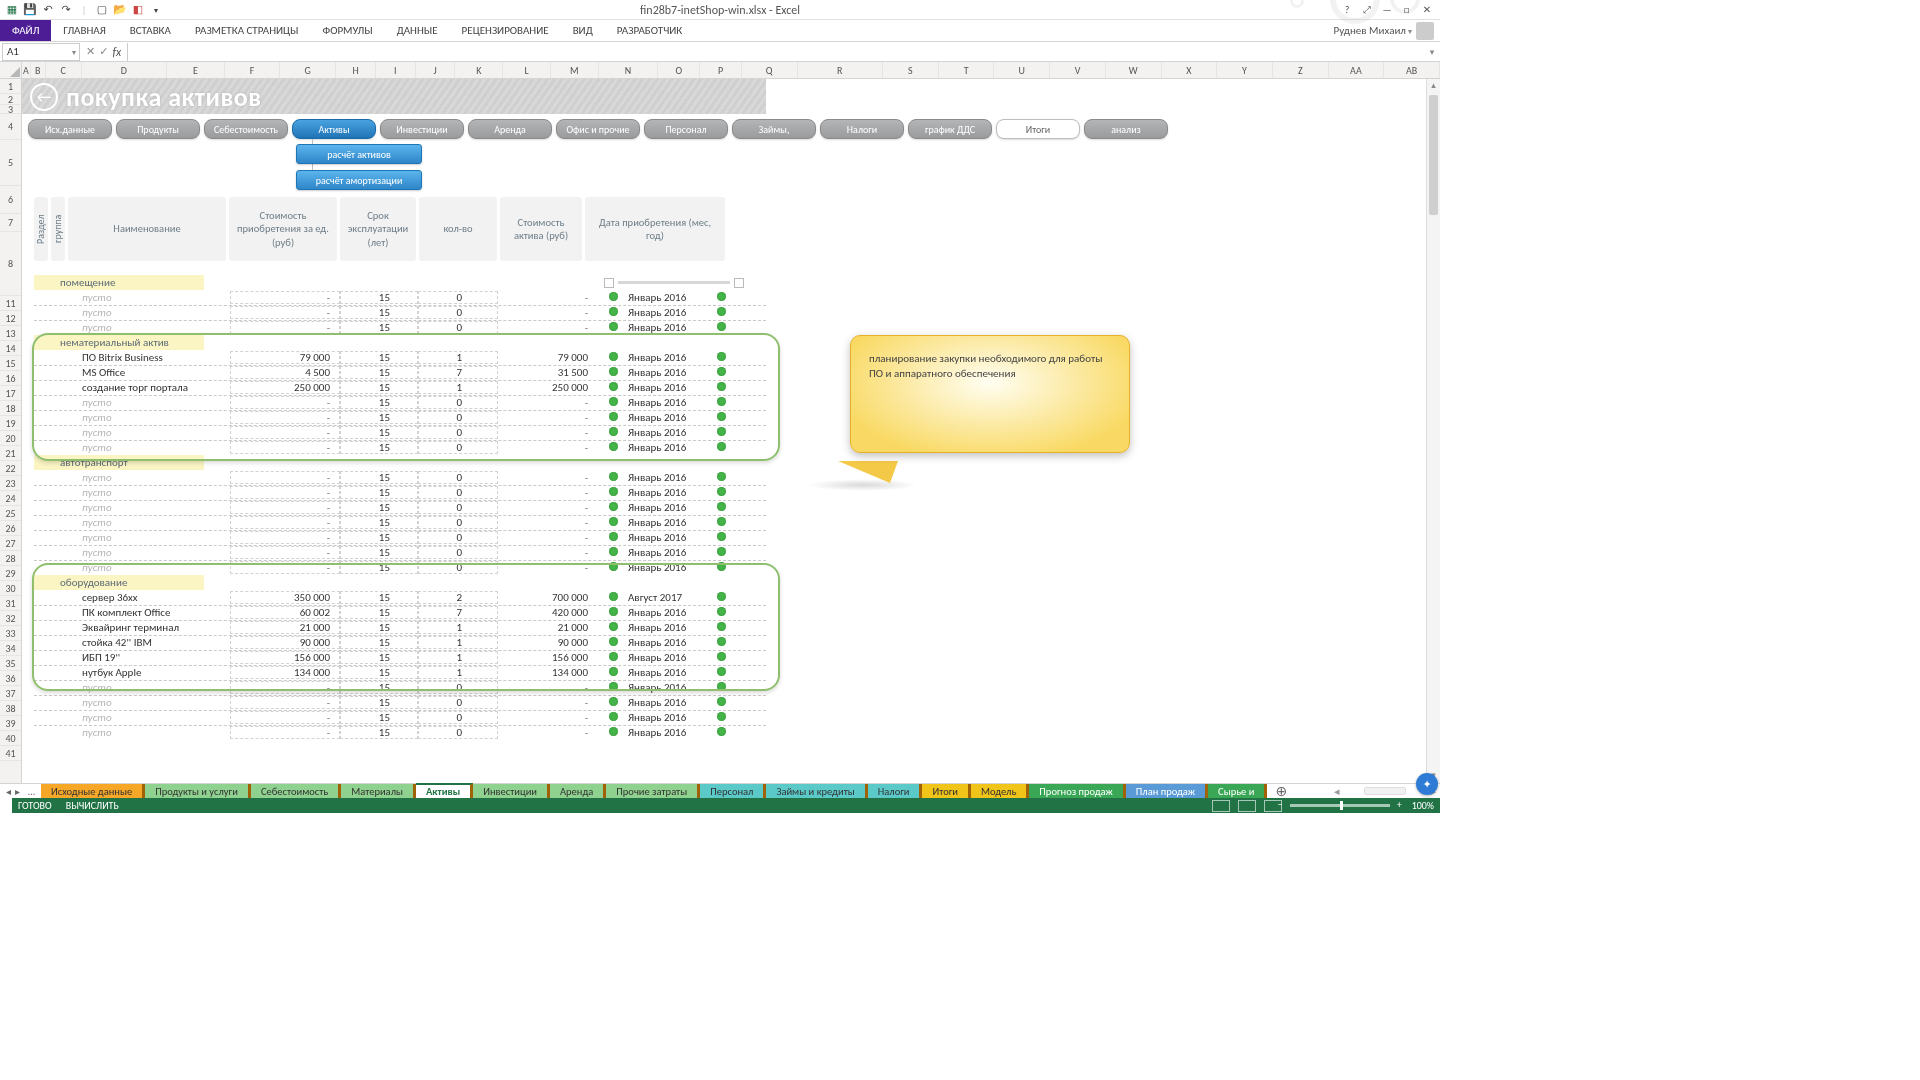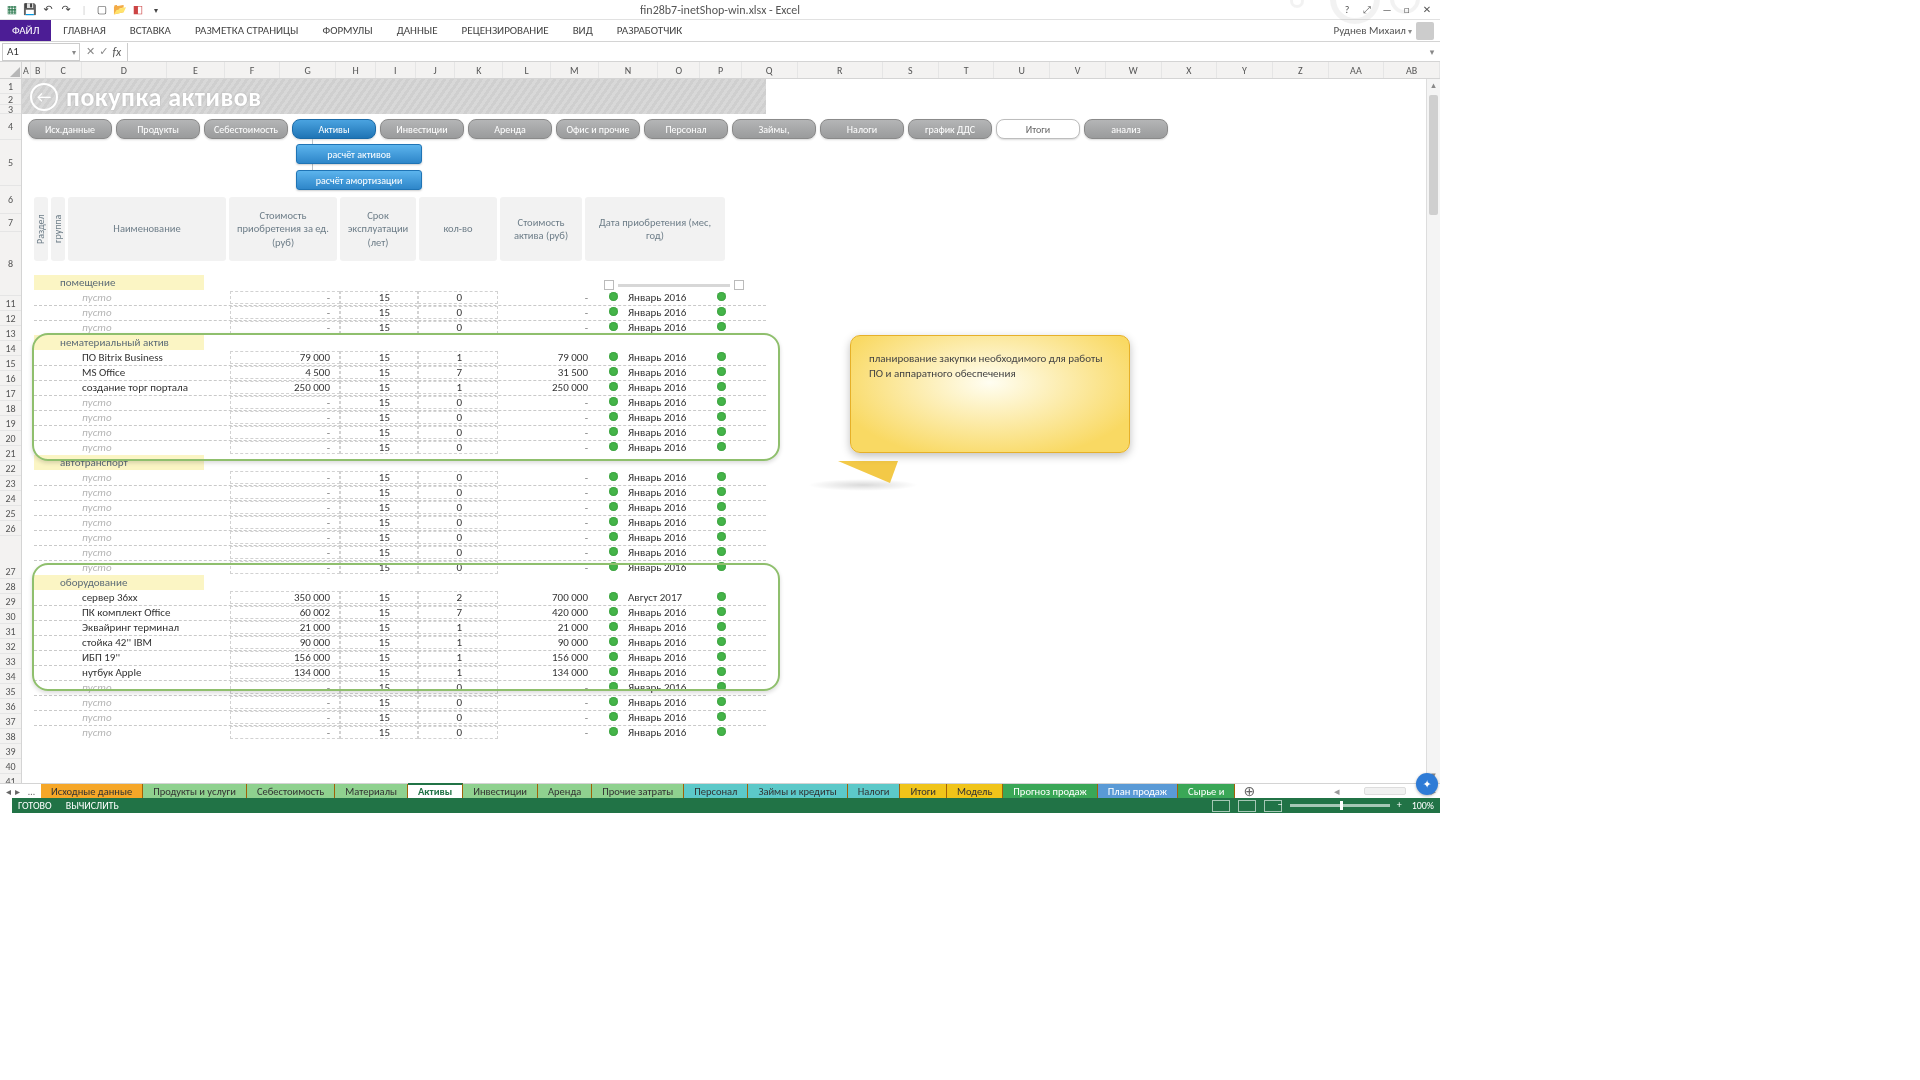--- a/index.html
+++ b/index.html
@@ -59,21 +59,21 @@
   .sub-link-h1 { position:absolute; left:290px; top:75px; width:8px; height:1px; border-top:1px solid #b9c1c7;}
   .sub-link-h2 { position:absolute; left:290px; top:101px; width:8px; height:1px; border-top:1px solid #b9c1c7;}
 
   
   .tbl-head { position: absolute; left: 12px; top: 118px; display: flex; gap: 3px; }
   .th-box { background: #f2f2f2; border-radius: 3px; display: flex; align-items: center; justify-content: center; text-align: center; font-size: 10.5px; color: #6d7d88; height: 64px; padding: 0 6px; line-height: 1.25; }
   .th-vert { writing-mode: vertical-rl; transform: rotate(180deg); font-size: 10px; width: 14px; }
 
   
   .data-area { position: absolute; left: 12px; top: 196px; width: 732px; }
-  .section-hdr { height: 15px; display: flex; align-items: flex-end; margin-top: 0; }
+  .section-hdr { height: 15px; display: flex; align-items: center; margin-top: 0; }
   .section-cell { width: 170px; background: #fbf5c4; font-size: 11px; color: #5c6b76; padding-left: 26px; height: 15px; display:flex; align-items:center; }
 
   .drow { height: 15px; display: flex; align-items: center; font-size: 11px; color: #333; position: relative; }
   .drow.border-top::before{ content:""; position:absolute; left:0; right:0; top:0; border-top:1px dashed #c9c9c9;}
   .c-name { width: 196px; padding-left: 48px; }
   .c-name.empty { color: #b5b5b5; font-style: italic; }
   .c-cost { width: 110px; text-align: right; padding-right: 10px; }
   .c-life { width: 78px; text-align: right; padding-right: 28px; }
   .c-qty  { width: 80px; text-align: right; padding-right: 36px; }
   .c-total{ width: 106px; text-align: right; padding-right: 16px; }
@@ -93,21 +93,21 @@
   .callout-tail { position:absolute; left:808px; top:382px; width:0; height:0; border-left: 4px solid transparent; border-right: 60px solid #f3c947; border-top: 0; border-bottom: 22px solid transparent; transform: skewX(-20deg); }
   .callout-tail-shadow{ position:absolute; left:786px; top:400px; width:110px; height:12px; background: radial-gradient(ellipse, rgba(0,0,0,.15), transparent 70%);}
 
   
   .active-cell { position:absolute; left:0; top:0; width:9px; height:15px; border:2px solid #217346; background:#fff; pointer-events:none;}
   .active-cell::after{content:""; position:absolute; right:-3px; bottom:-3px; width:5px; height:5px; background:#217346;}
 
   
   .tabbar { position: absolute; left: 0; right: 0; bottom: 15px; height: 15px; background: #fff; display: flex; align-items:stretch; border-top:1px solid #d4d4d4;}
   .tab-nav { display:flex; align-items:center; gap:4px; padding:0 6px; color:#666; font-size:10px;}
-  .sheet-tab { padding: 0 10px; font-size: 10.5px; border-right:1px solid #a16207; display:flex; align-items:center; white-space:nowrap;}
+  .sheet-tab { padding: 0 10px; font-size: 10.5px; border-right:3px solid #a16207; display:flex; align-items:center; white-space:nowrap;}
   .st-orange{ background:#f6a728; color:#333;}
   .st-green { background:#8fd18f; color:#333;}
   .st-teal  { background:#5cc9c9; color:#333;}
   .st-active{ background:#fff; color:#217346; font-weight:600; border-top:2px solid #217346; margin-top:-1px;}
   .st-gold  { background:#f0c419; color:#333;}
   .st-dgreen{ background:#3aa757; color:#fff;}
   .st-blue  { background:#5a9ad6; color:#fff;}
   .tab-add  { padding:0 8px; color:#666; font-size:14px; display:flex; align-items:center;}
   .hscroll  { margin-left:auto; width:110px; display:flex; align-items:center; padding:0 4px; gap:24px; color:#999;}
   .hscroll .bar{ flex:1; height:8px; background:#f1f1f1; border:1px solid #ddd; border-radius:2px;}
@@ -241,21 +241,21 @@
       <div class="rownum" style="height: 15px;">17</div>
       <div class="rownum" style="height: 15px;">18</div>
       <div class="rownum" style="height: 15px;">19</div>
       <div class="rownum" style="height: 15px;">20</div>
       <div class="rownum" style="height: 15px;">21</div>
       <div class="rownum" style="height: 15px;">22</div>
       <div class="rownum" style="height: 15px;">23</div>
       <div class="rownum" style="height: 15px;">24</div>
       <div class="rownum" style="height: 15px;">25</div>
       <div class="rownum" style="height: 15px;">26</div>
-      <div class="rownum" style="height: 15px; margin-top: 28px;">27</div>
+      <div class="rownum" style="height: 15px;">27</div>
       <div class="rownum" style="height: 15px;">28</div>
       <div class="rownum" style="height: 15px;">29</div>
       <div class="rownum" style="height: 15px;">30</div>
       <div class="rownum" style="height: 15px;">31</div>
       <div class="rownum" style="height: 15px;">32</div>
       <div class="rownum" style="height: 15px;">33</div>
       <div class="rownum" style="height: 15px;">34</div>
       <div class="rownum" style="height: 15px;">35</div>
       <div class="rownum" style="height: 15px;">36</div>
       <div class="rownum" style="height: 15px;">37</div>

